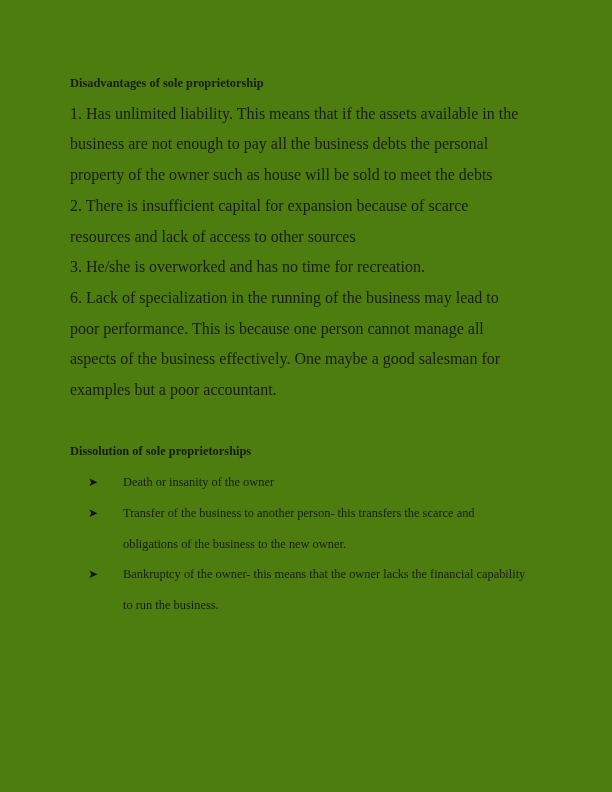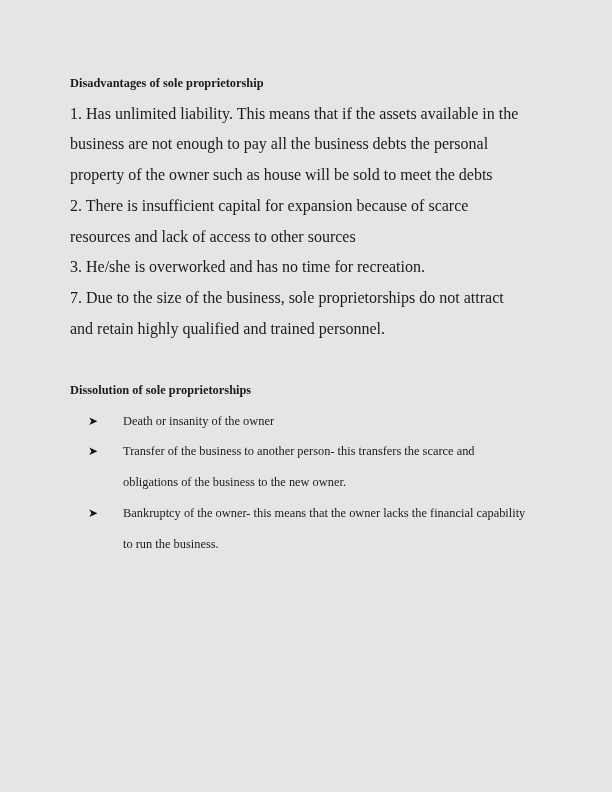--- a/index.html
+++ b/index.html
@@ -11,21 +11,21 @@
     width: 612px;
     height: 792px;
     overflow: hidden;
     font-family: "Liberation Serif", "DejaVu Serif", serif;
     color: #1b1b1b;
   }
   .page {
     position: relative;
     width: 612px;
     height: 792px;
-    background: #e5e5e5;
+    background: #4d7c0f;
     box-sizing: border-box;
     padding: 68px 85px 0 70px;
   }
   .doc-body {
     font-size: 12.4px;
     line-height: 30.7px;
     text-align: left;
   }
   .heading {
     font-weight: bold;
@@ -75,21 +75,21 @@
 <body>
 
 <div class="page">
   <div class="doc-body">
 
     <div class="heading">Disadvantages of sole proprietorship</div>
 
     <p class="para">1. Has unlimited liability. This means that if the assets available in the business are not enough to pay all the business debts the personal property of the owner such as house will be sold to meet the debts</p>
     <p class="para">2. There is insufficient capital for expansion because of scarce resources and lack of access to other sources</p>
     <p class="para">3. He/she is overworked and has no time for recreation.</p>
-    <p class="para">7. Due to the size of the business, sole proprietorships do not attract and retain highly qualified and trained personnel.</p>
+    <p class="para">6. Lack of specialization in the running of the business may lead to poor performance. This is because one person cannot manage all aspects of the business effectively. One maybe a good salesman for examples but a poor accountant.</p>
 
     <div class="spacer-line">&nbsp;</div>
 
     <div class="heading">Dissolution of sole proprietorships</div>
 
 
     <ul class="bullet-list">
       <li class="bullet-item">
         <span class="bullet-marker">➤</span>
         <span class="bullet-text">Death or insanity of the owner</span>

